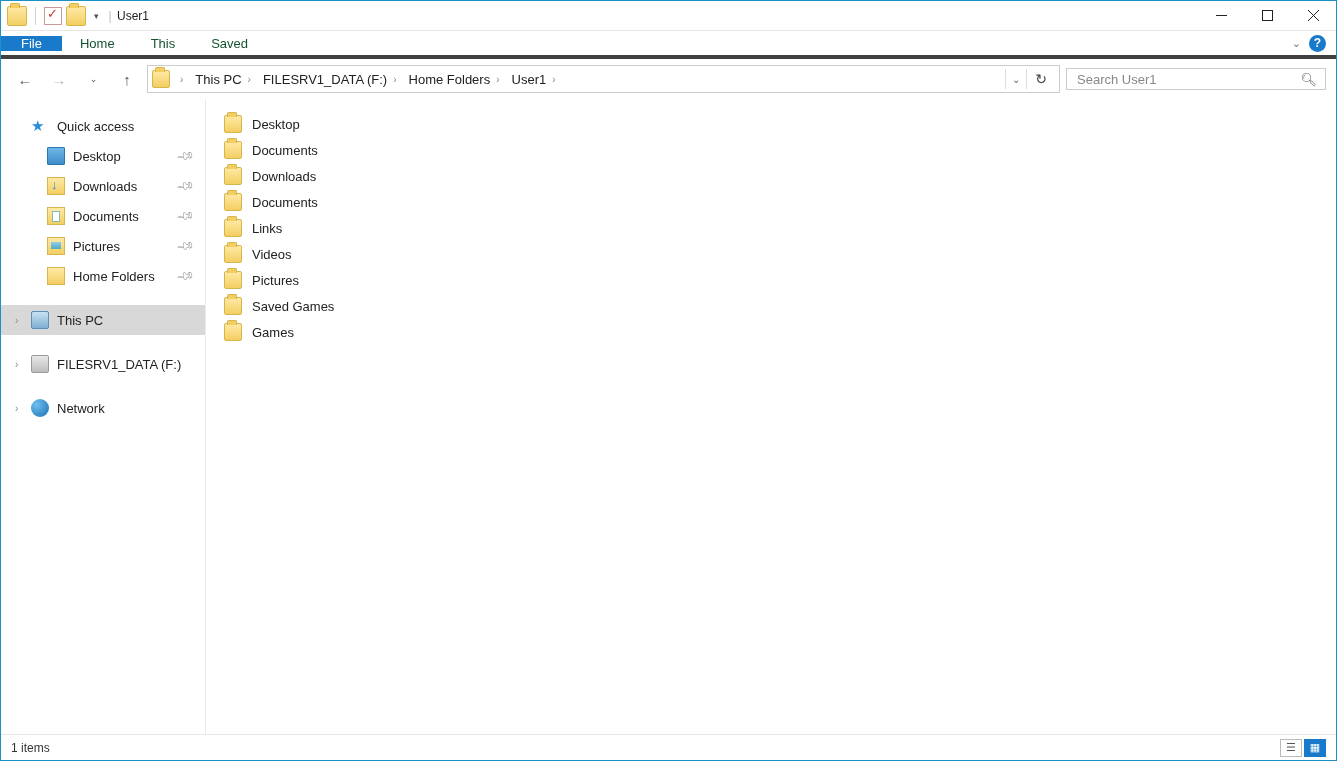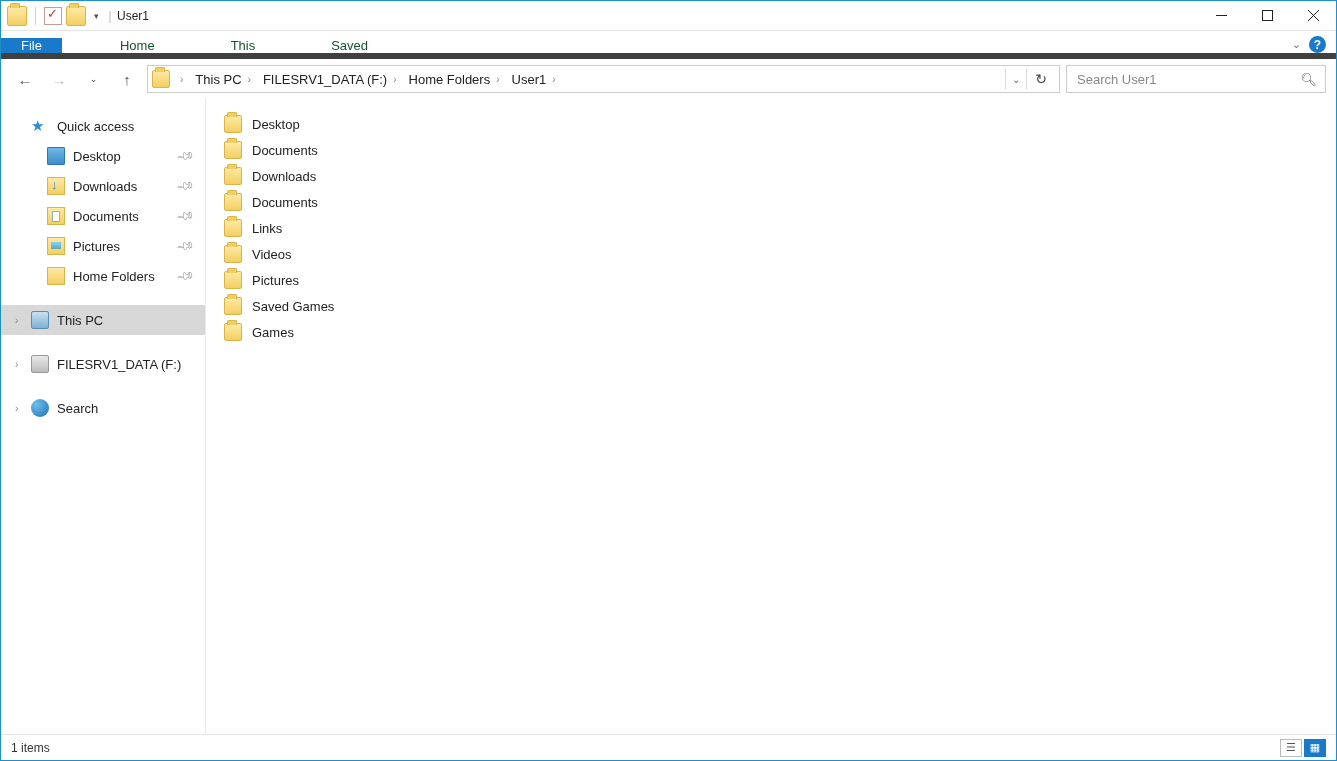--- a/index.html
+++ b/index.html
@@ -14,39 +14,39 @@
   .qat .sep { width:1px; height:18px; background:#d0d0d0; margin:0 4px; }
   .qat .props-ico { width:18px; height:18px; border:1px solid #c99; background:#fff; position:relative; }
   .qat .props-ico:after { content:"✓"; color:#c0392b; font-size:13px; position:absolute; left:2px; top:-2px; }
   .qat .newfolder-ico { width:20px; height:20px; }
   .qat .dropdown { font-size:9px; color:#555; padding:0 4px; }
   .titlebar .title { margin-left:6px; font-size:12px; color:#222; }
   .titlebar .title:before { content:"| "; color:#bbb; margin-right:2px; }
   .winbtns { margin-left:auto; display:flex; }
   .winbtn { width:46px; height:30px; display:flex; align-items:center; justify-content:center; font-size:12px; color:#222; }
 
-  .ribbonbar { height:28px; display:flex; align-items:flex-end; border-bottom:6px solid #404040;gap:40px; }
+  .ribbonbar { height:28px; display:flex; align-items:center; border-bottom:4px solid #404040; }
   .ribbonbar .file { background:#1979ca; color:#fff; padding:0 20px; display:flex; align-items:center; font-size:13px; }
   .ribbonbar .tab { padding:0 18px; display:flex; align-items:center; font-size:13px; color:#14532d; }
   .ribbonbar .right { margin-left:auto; display:flex; align-items:center; padding-right:10px; gap:8px; }
   .ribbonbar .chev { font-size:11px; color:#777; }
   .ribbonbar .help { width:17px; height:17px; border-radius:50%; background:#1979ca; color:#fff; font-size:12px; display:flex; align-items:center; justify-content:center; font-weight:bold; }
 
   .navrow { display:flex; align-items:center; height:40px; padding:6px 10px; gap:6px; }
   .navbtn { width:28px; height:28px; display:flex; align-items:center; justify-content:center; color:#555; font-size:15px; }
   .navbtn.disabled { color:#bbb; }
   .navbtn .small { font-size:9px; margin-left:1px; }
   .addrbar { flex:1; height:28px; border:1px solid #ccc; display:flex; align-items:center; padding:0 4px; gap:2px; min-width:0; }
   .addrbar .folder-ico { width:18px; height:18px; flex-shrink:0; }
   .crumb { display:flex; align-items:center; font-size:13px; color:#222; white-space:nowrap; padding:0 2px; }
   .crumb .csep { color:#888; font-size:10px; padding:0 6px; }
   .addrbar .tail { margin-left:auto; display:flex; align-items:center; }
   .addrbar .histdrop { font-size:10px; color:#666; padding:0 6px; border-left:1px solid #ddd; height:20px; display:flex; align-items:center; }
   .addrbar .refresh { font-size:14px; color:#444; padding:0 8px; border-left:1px solid #ddd; height:20px; display:flex; align-items:center; }
-  .searchbox { width:260px; height:28px; border:1px solid #ccc; display:flex; align-items:center; padding:0 8px; }
+  .searchbox { width:260px; height:22px; border:1px solid #ccc; display:flex; align-items:center; padding:0 8px; }
   .searchbox input { flex:1; border:none; outline:none; font-size:13px; color:#555; background:transparent; }
   .searchbox input::placeholder { color:#888; }
   .searchbox .sicon { color:#666; font-size:13px; }
 
   .body { flex:1; display:flex; min-height:0; }
   .navpane { width:205px; border-right:1px solid #eaeaea; padding-top:12px; overflow:auto; }
   .nav-item { display:flex; align-items:center; height:30px; padding-left:30px; font-size:13px; color:#222; position:relative; }
   .nav-item.level1 { padding-left:46px; }
   .nav-item.selected { background:#d8d8d8; }
   .nav-item .pin { margin-left:auto; margin-right:12px; color:#888; font-size:12px; transform:rotate(35deg); }
@@ -199,21 +199,21 @@
       <div class="nav-spacer"></div>
       <div class="nav-item">
         <span class="expand">›</span>
         <span class="nicon ico-drive"></span>
         <span>FILESRV1_DATA (F:)</span>
       </div>
       <div class="nav-spacer"></div>
       <div class="nav-item">
         <span class="expand">›</span>
         <span class="nicon ico-net"></span>
-        <span>Search</span>
+        <span>Network</span>
       </div>
     </div>
 
     <div class="content">
       <div class="file-item">
           <span class="ficon folder-ico"></span>
           <span>Desktop</span>
         </div>
       <div class="file-item">
           <span class="ficon folder-ico"></span>

